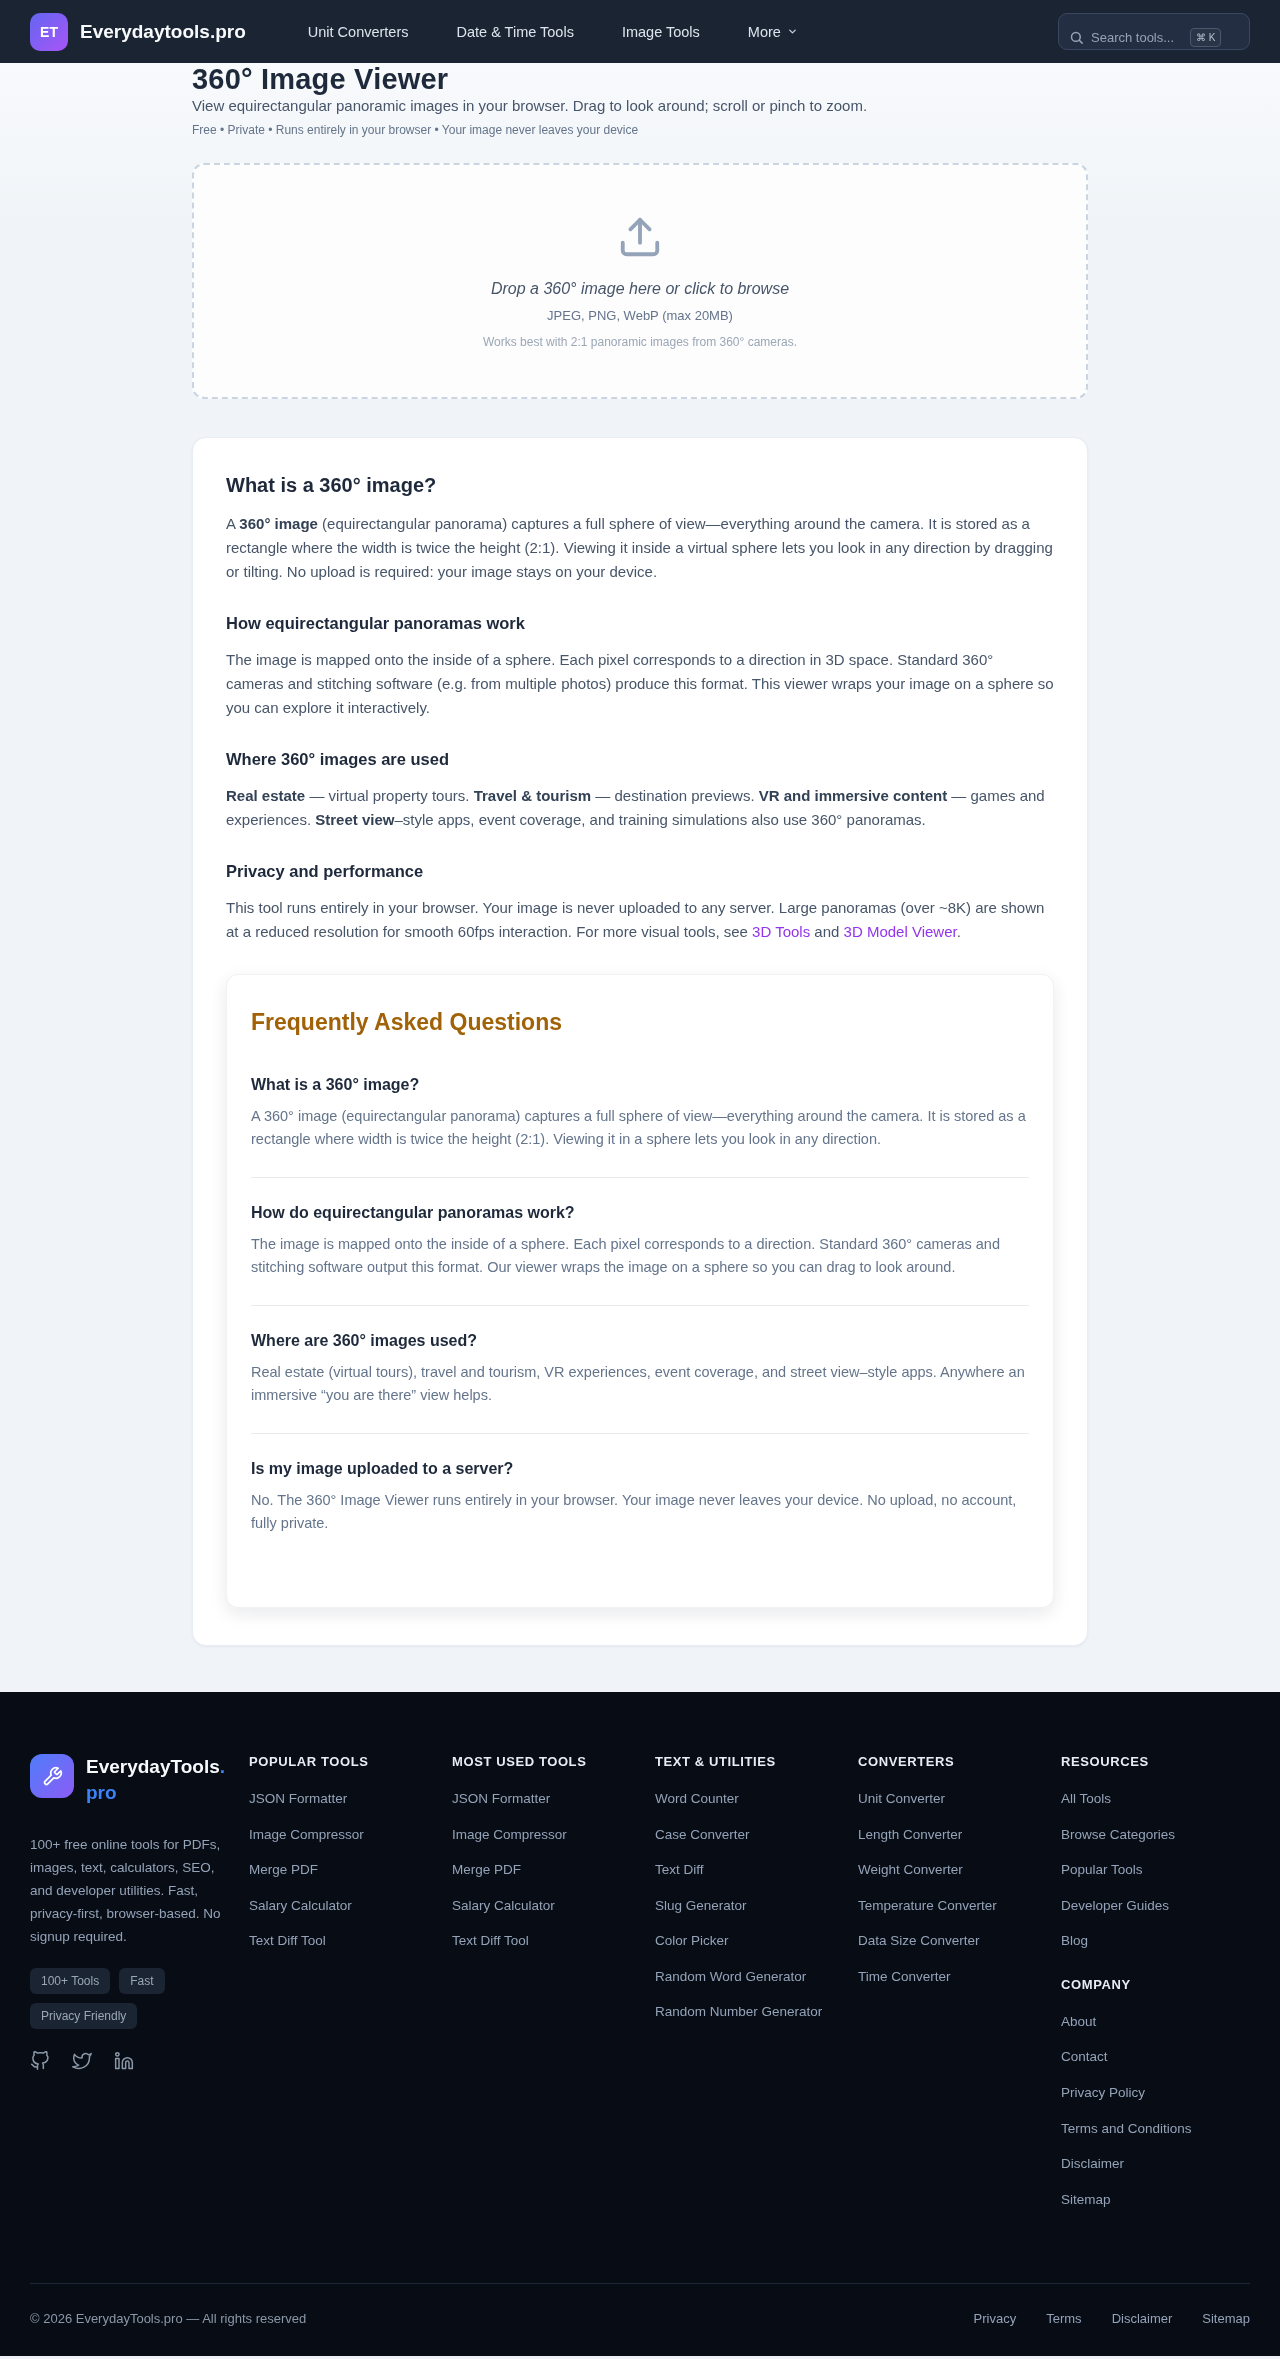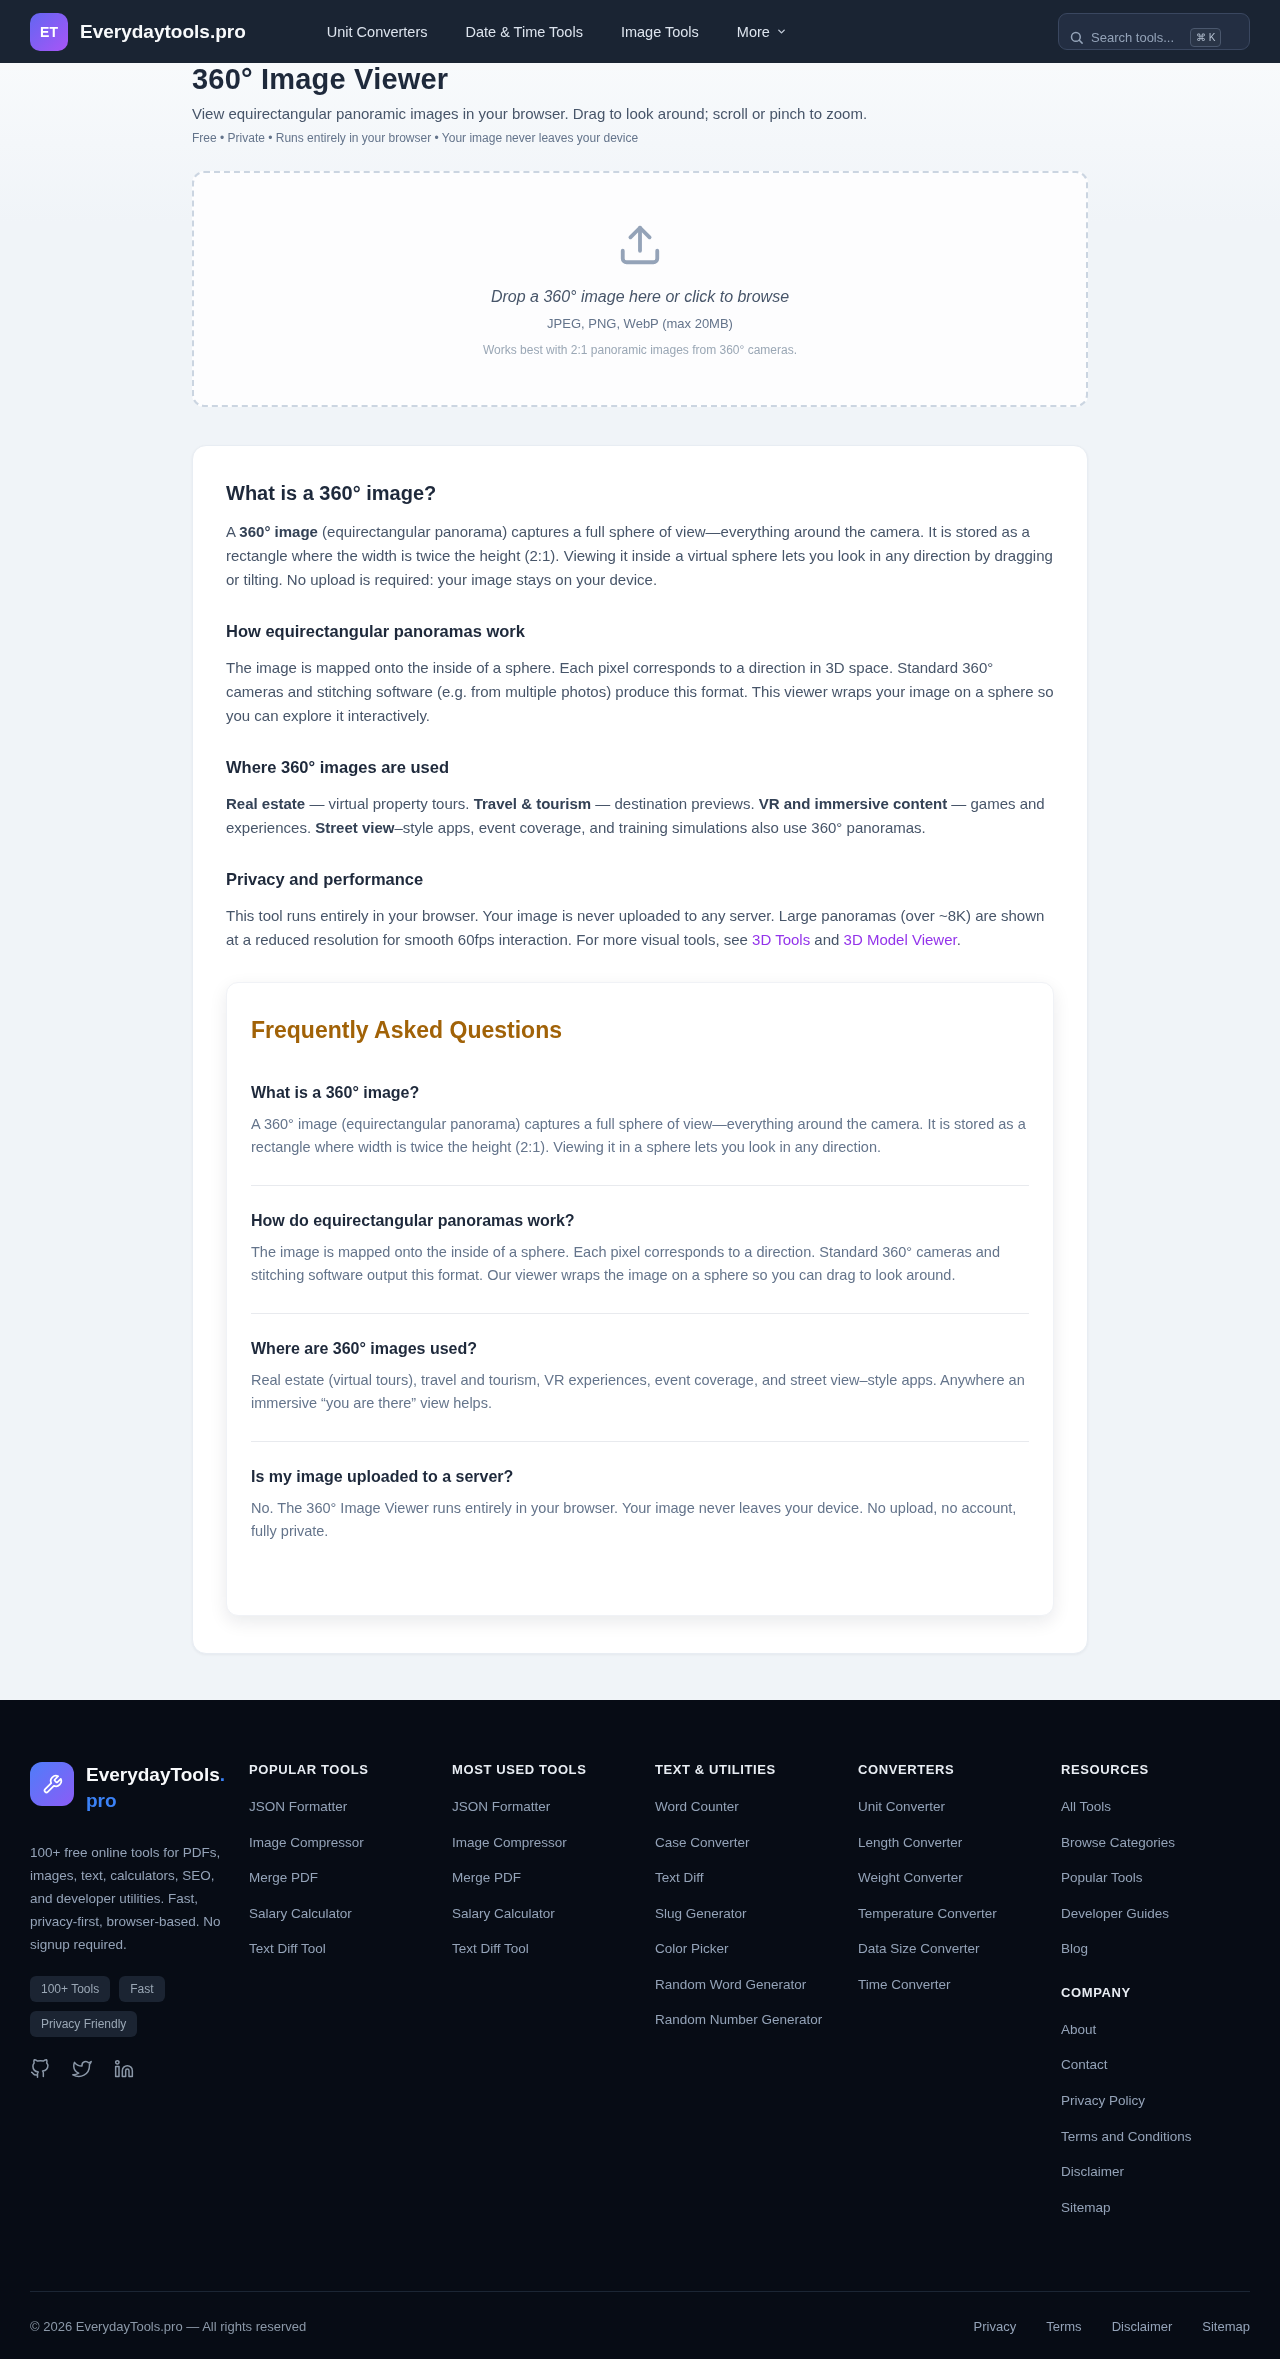--- a/index.html
+++ b/index.html
@@ -16,21 +16,21 @@
     height:63px; background:#1a2433; display:flex; align-items:center;
     padding:0 30px; position:relative;
   }
   .logo-badge {
     width:38px; height:38px; border-radius:10px;
     background:linear-gradient(135deg,#6366f1,#a855f7);
     display:flex; align-items:center; justify-content:center;
     color:#fff; font-weight:bold; font-size:14px;text-align:right;
   }
   .brand-name { color:#f8fafc; font-size:19px; font-weight:bold; margin-left:12px; }
-  .main-nav { display:flex; align-items:flex-end; gap:38px; margin-left:81px; }
+  .main-nav { display:flex; align-items:flex-end; gap:48px; margin-left:62px; }
   .nav-item { color:#dde4ee; font-size:14.5px; cursor:pointer; display:flex; align-items:center; gap:6px; }
   .search-box {
     margin-left:auto; width:192px; height:37px; background:#232e42;
     border:1px solid #3a4burntsienna; border:1px solid #3a4760; border-radius:9px;
     display:flex; align-items:center; padding:12px 6px 0 10px; gap:7px;
   }
   .search-box input {
     background:transparent; border:none; outline:none; color:#94a3b8;
     font-size:13px; width:92px; font-family:"Liberation Sans",sans-serif;
   }
@@ -38,21 +38,21 @@
   .kbd-badge {
     border:1px solid #4a576d; background:#2a3547; color:#b6c2d2;
     font-size:10px; border-radius:4px; padding:3px 5px; white-space:nowrap;
   }
 
   
   .main-area { background:linear-gradient(180deg,#f8fafc 0%,#f0f4f8 160px); padding-bottom:46px; }
   .container { width:896px; margin:0 auto; }
   .hero { }
   .page-title { font-size:29px; font-weight:bold; color:#1e293b; letter-spacing:.2px; }
-  .page-subtitle { font-size:15px; color:#475569; margin-top:9px; }
+  .page-subtitle { font-size:15px; color:#475569; margin-top:1px; }
   .page-meta { font-size:12px; color:#64748b; margin-top:9px; }
 
   .dropzone {
     margin-top:26px; height:236px; background:#fdfdfe;
     border:2px dashed #cbd5e1; border-radius:12px;
     display:flex; flex-direction:column; align-items:center; justify-content:center;
     cursor:pointer;
   }
   .dz-headline { font-size:16px; color:#475569; margin-top:20px;font-style:italic; }
   .dz-formats { font-size:13px; color:#64748b; margin-top:10px; }

